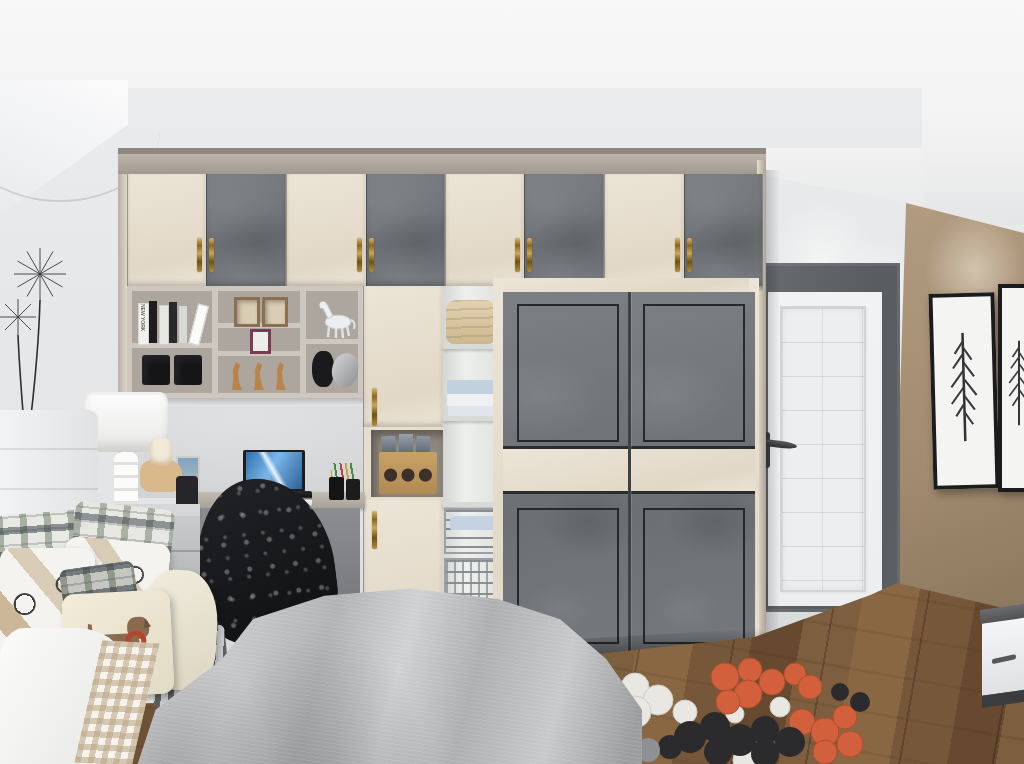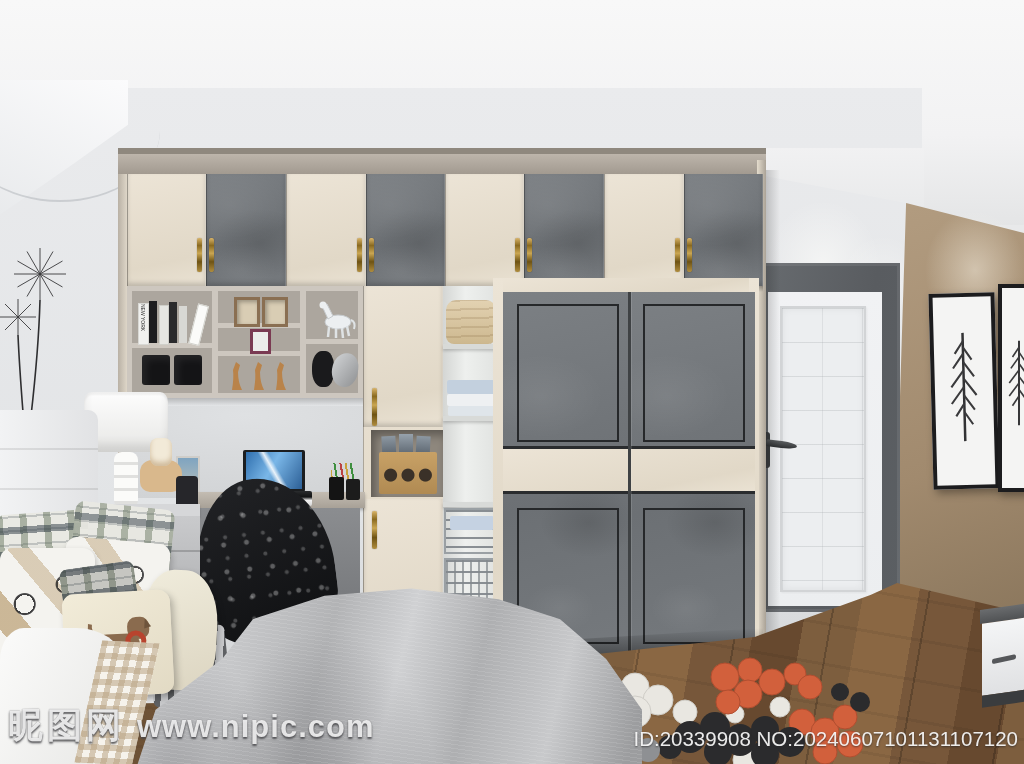--- a/index.html
+++ b/index.html
@@ -327,18 +327,14 @@
   <div class="abs gingham" style="left:88px;top:642px;width:58px;height:122px;transform:skewX(-10deg) rotate(3deg);"></div>
 
   <div class="abs" style="left:130px;top:583px;width:512px;height:181px;
       clip-path:polygon(1.5% 100%,5% 70%,18% 42%,24% 20%,38% 7%,55% 3%,72% 9%,84% 20%,93% 42%,100% 70%,100% 100%);
       background:
       repeating-linear-gradient(8deg, rgba(255,255,255,.10) 0 1px, transparent 1px 4px),
       radial-gradient(190px 300px at 38% 125%, rgba(70,70,74,.35), transparent 60%),
       radial-gradient(160px 240px at 8% 110%, rgba(70,70,74,.30), transparent 60%),
       linear-gradient(105deg, #d6d7d9 0%, var(--duvet-gray,#c6c7c9) 22%, #b2b3b5 38%, #d0d1d3 52%, #aeafb1 66%, #c8c9cb 82%, #9c9d9f 97%);"></div>
 
-  <div class="abs wm wm-left">
-    <span class="cn">昵图网</span><span>www.nipic.com</span>
-  </div>
-  <div class="abs wm wm-right">ID:20339908 NO:20240607101131107120</div>
 
 </div>
 
 </body></html>

